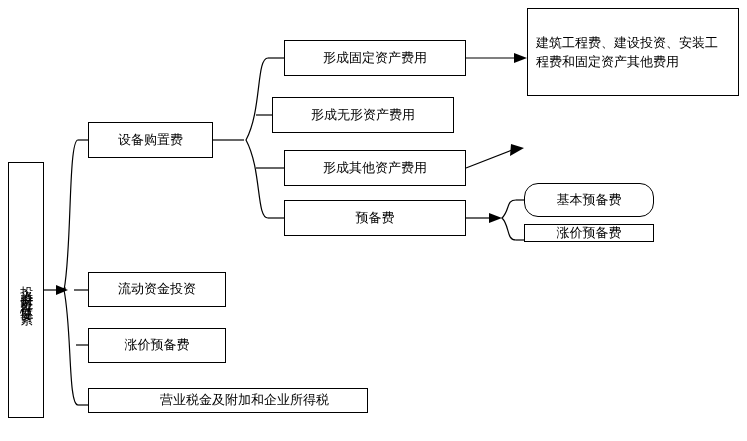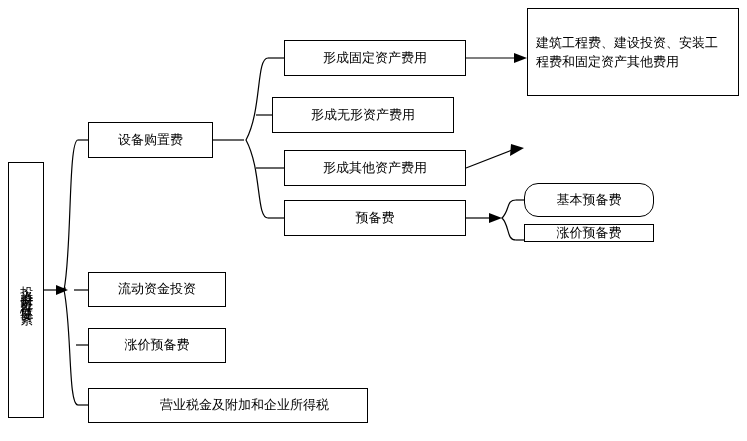--- a/index.html
+++ b/index.html
@@ -98,21 +98,21 @@
   </svg>
 
   <div class="node vertical" style="left:8px; top:162px; width:36px; height:256px;">投入类财务可行性要素</div>
 
   <div class="node" style="left:88px; top:122px; width:125px; height:36px;">设备购置费</div>
 
   <div class="node" style="left:88px; top:272px; width:138px; height:35px;">流动资金投资</div>
 
   <div class="node" style="left:88px; top:328px; width:138px; height:35px;">涨价预备费</div>
 
-  <div class="node" style="left:88px; top:388px; width:280px; height:35px;padding-left:37px;">营业税金及附加和企业所得税</div>
+  <div class="node" style="left:88px; top:388px; width:280px; height:25px;padding-left:37px;">营业税金及附加和企业所得税</div>
 
   <div class="node" style="left:284px; top:40px; width:182px; height:36px;">形成固定资产费用</div>
 
   <div class="node" style="left:272px; top:97px; width:182px; height:36px;">形成无形资产费用</div>
 
   <div class="node" style="left:284px; top:200px; width:182px; height:36px;">预备费</div>
 
   <div class="node" style="left:284px; top:150px; width:182px; height:36px;">形成其他资产费用</div>
 
   <div class="node multiline" style="left:527px; top:8px; width:212px; height:88px;">建筑工程费、建设投资、安装工程费和固定资产其他费用</div>

